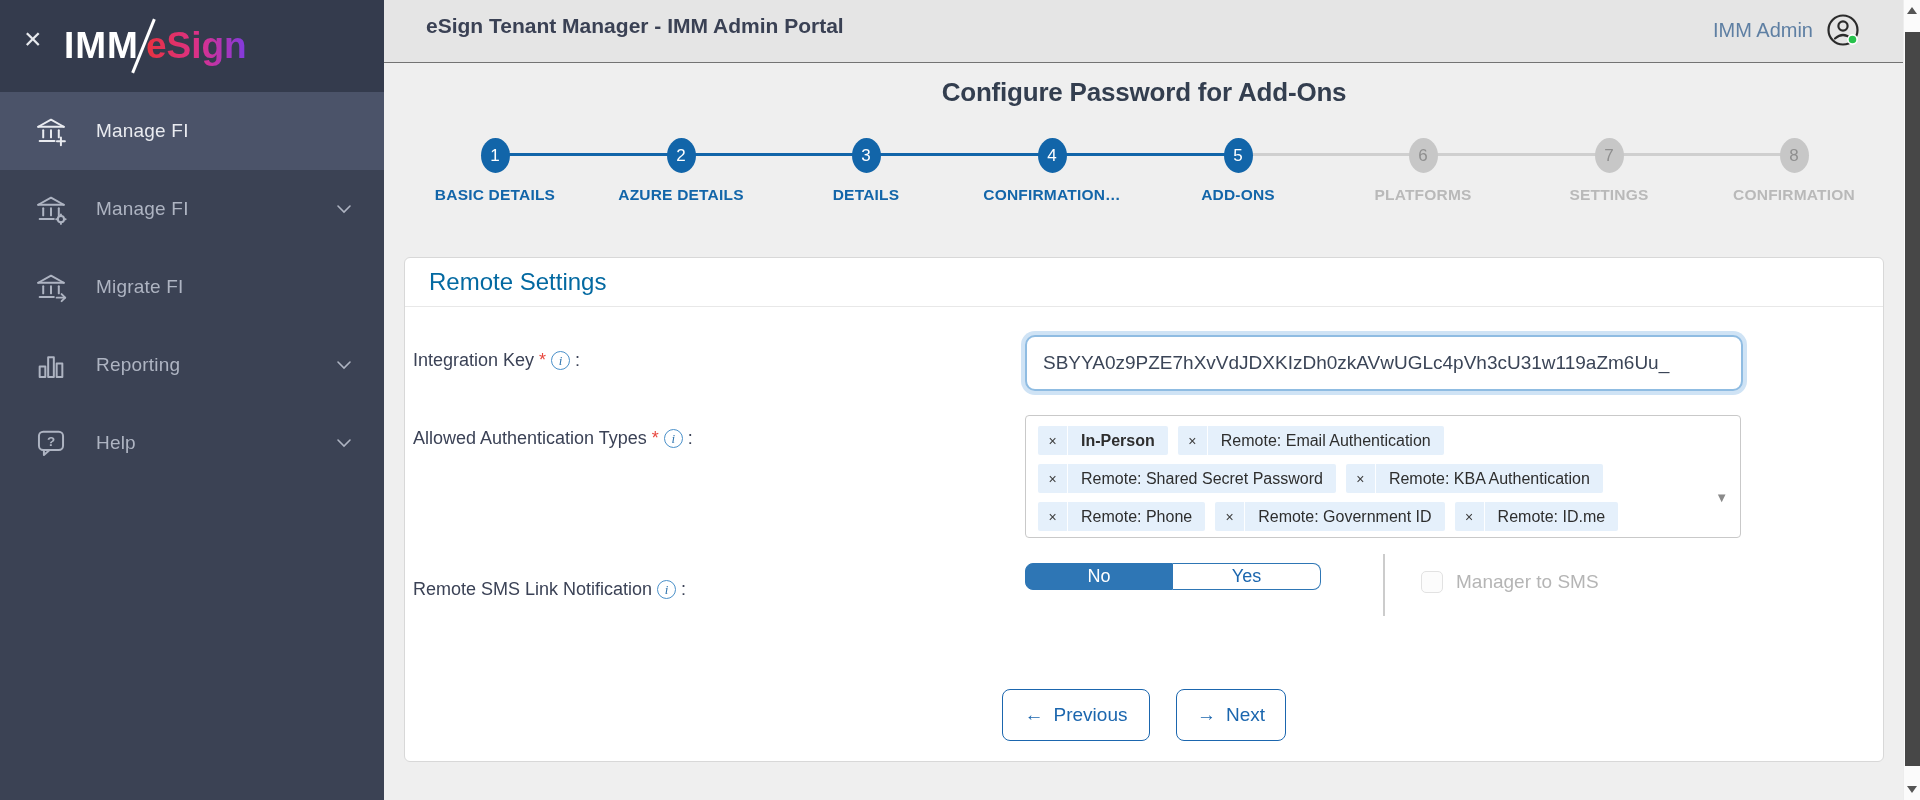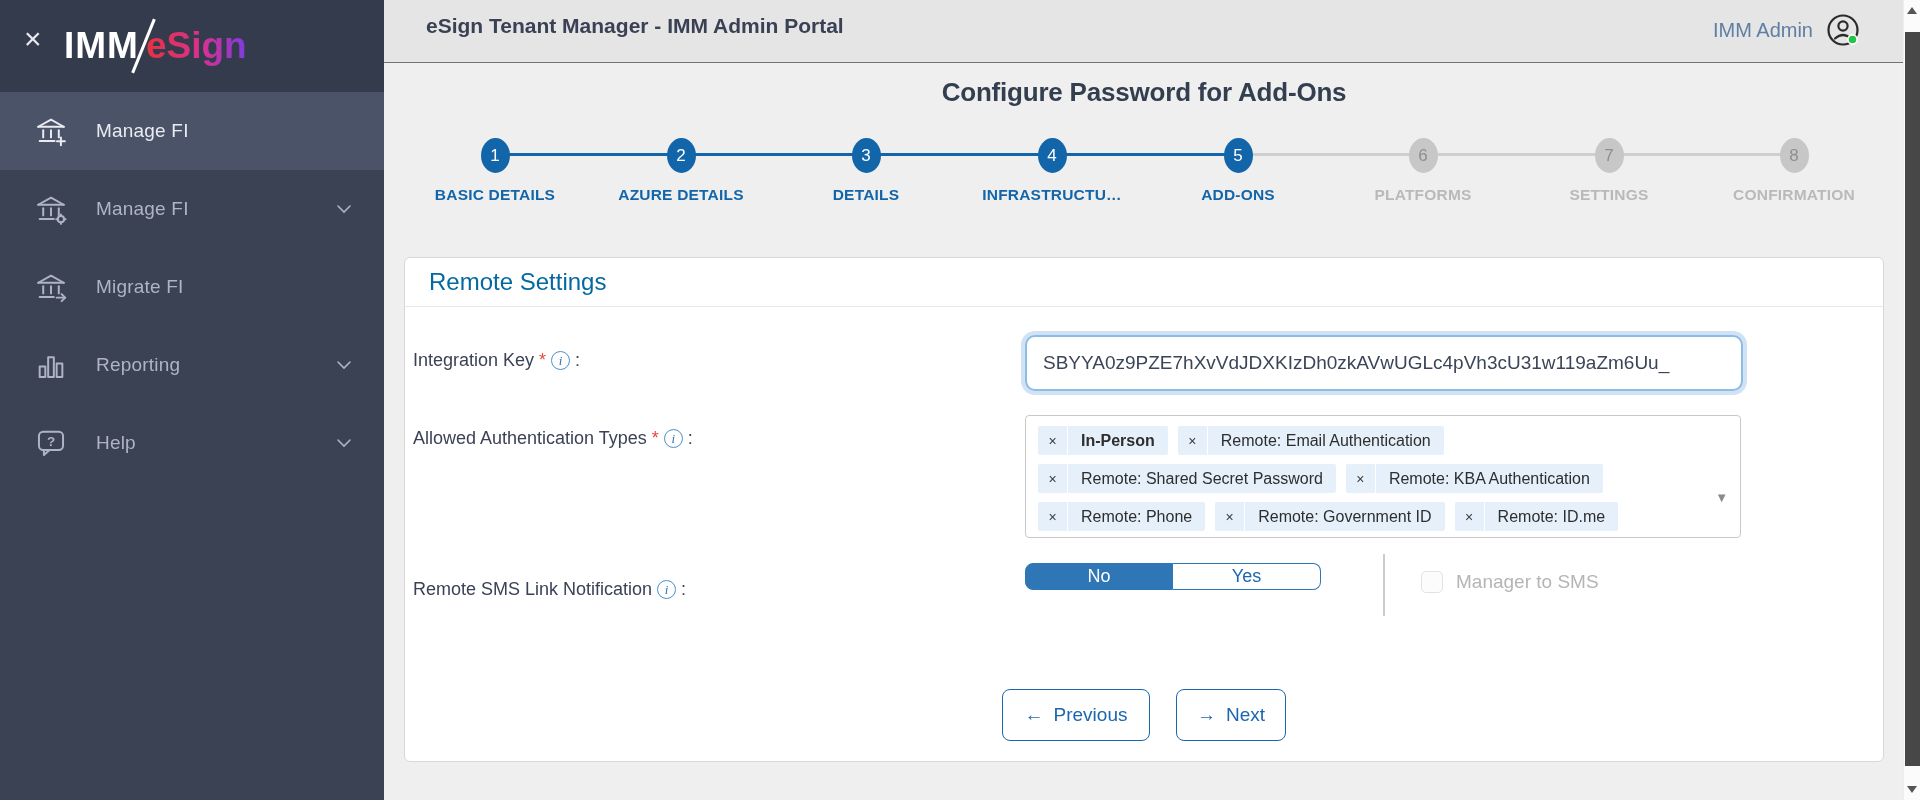--- a/index.html
+++ b/index.html
@@ -223,21 +223,21 @@
         <div class="step s2 complete">
           <div class="dot">2</div>
           <div class="step-label">AZURE DETAILS</div>
         </div>
         <div class="step s3 complete">
           <div class="dot">3</div>
           <div class="step-label">DETAILS</div>
         </div>
         <div class="step s4 complete">
           <div class="dot">4</div>
-          <div class="step-label">INFRASTRUCTU…</div>
+          <div class="step-label">CONFIRMATION…</div>
         </div>
         <div class="step s5 active">
           <div class="dot">5</div>
           <div class="step-label">ADD-ONS</div>
         </div>
         <div class="step s6 todo">
           <div class="dot">6</div>
           <div class="step-label">PLATFORMS</div>
         </div>
         <div class="step s7 todo">

